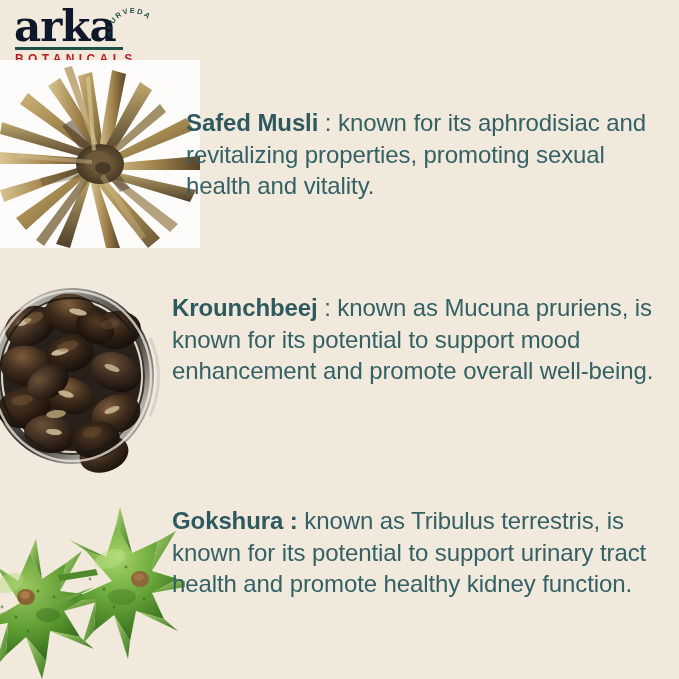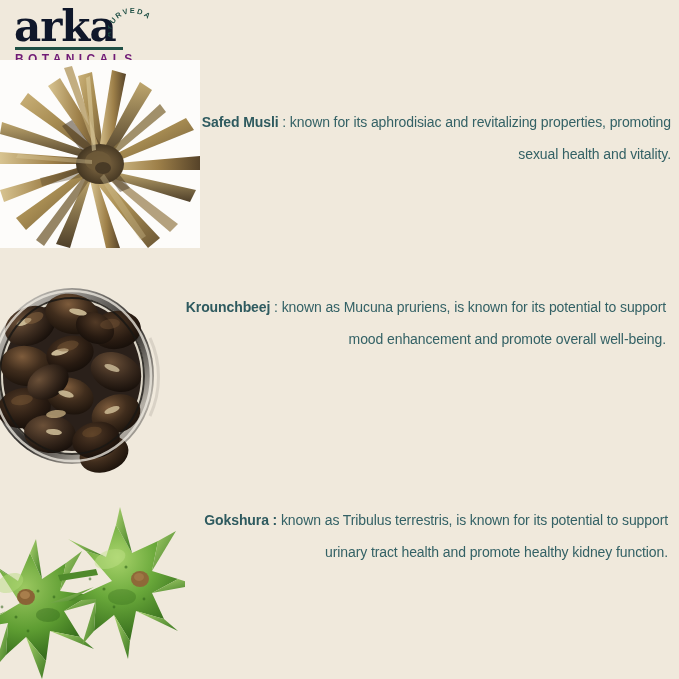--- a/index.html
+++ b/index.html
@@ -50,21 +50,21 @@
     background: #1F4F45;
   }
   .logo-sub {
     position: absolute;
     left: 3px;
     top: 46px;
     font-family: "Liberation Sans", sans-serif;
     font-weight: 700;
     font-size: 12px;
     letter-spacing: 4.4px;
-    color: #701a75;
+    color: #b91c1c;
     white-space: nowrap;
   }
   .logo-arc {
     position: absolute;
     left: 96px;
     top: 2px;
     width: 52px;
     height: 52px;
   }
   .logo-arc text {
@@ -88,23 +88,23 @@
   .thumb {
     position: absolute;
     left: 0;
     top: 0;
   }
   .thumb svg { display: block; }
 
   .copy {
     position: absolute;
     color: #336165;
-    font-size: 14px;
+    font-size: 24px;
     line-height: 31.5px;
-    text-align: right;
+    text-align: left;
     letter-spacing: -0.1px;
   }
   .copy b {
     font-weight: 700;
     color: #2E5A5F;
   }
   .copy-1 { left: 186px; top: 47px;  width: 485px; }
   .copy-2 { left: 172px; top: 24px;  width: 494px; }
   .copy-3 { left: 172px; top: 22px;  width: 496px; }
 </style>

